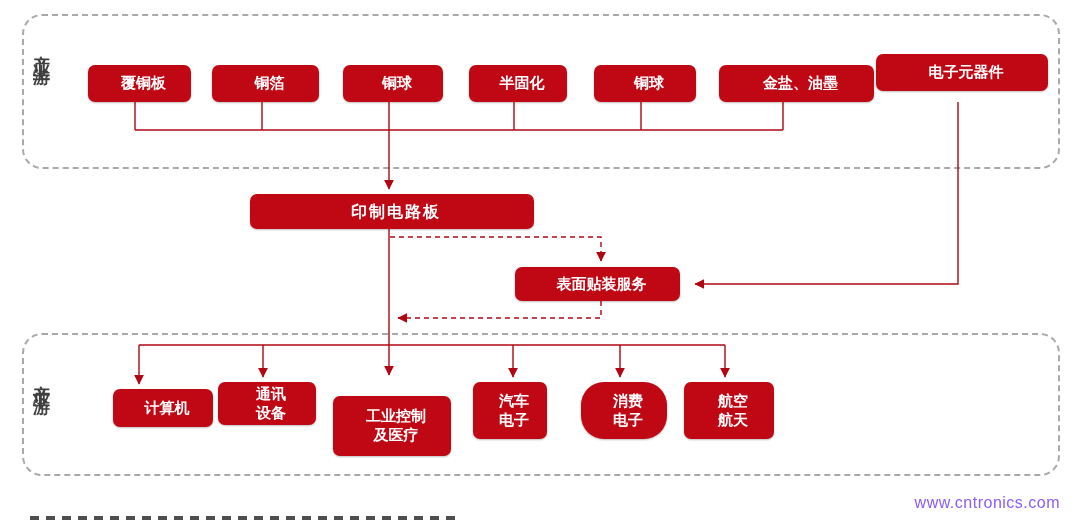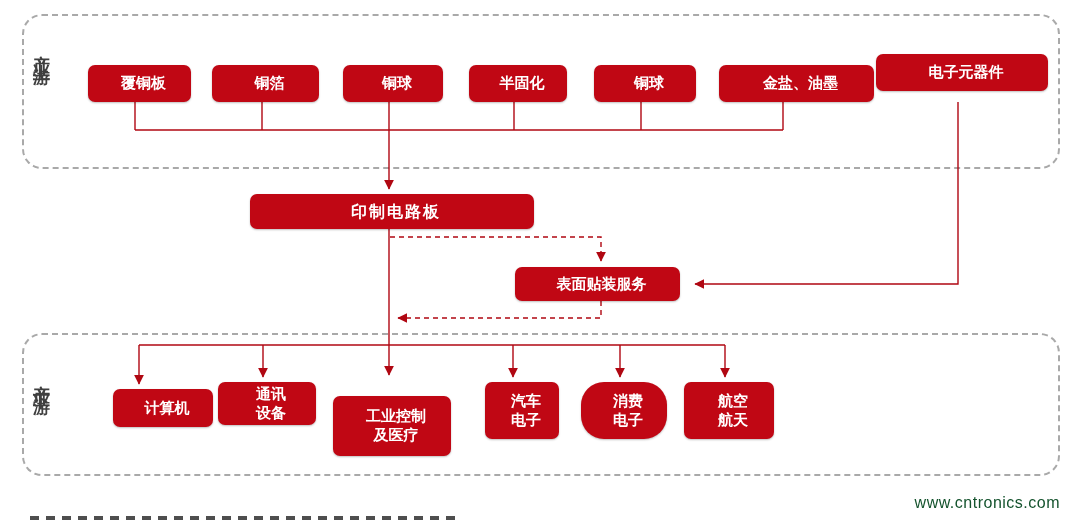--- a/index.html
+++ b/index.html
@@ -17,21 +17,21 @@
   .node{
     position:absolute;background:#c00714;color:#ffffff;border-radius:7px;
     display:flex;align-items:center;justify-content:center;text-align:center;
     font-weight:700;font-size:15px;line-height:1.25;white-space:pre-line;
     box-shadow:0 1px 2px rgba(0,0,0,0.25);
     padding-left:8px;
   }
   .node.big{font-size:16px;letter-spacing:2px;}
   #connectors{position:absolute;left:0;top:0;width:1080px;height:520px;}
   .watermark{
-    position:absolute;right:20px;bottom:8px;color:#14532d;font-size:16px;
+    position:absolute;right:20px;bottom:8px;color:#8b5cf6;font-size:16px;
     font-weight:400;letter-spacing:0.5px;
   }
   .cropped-strip{
     position:absolute;left:30px;bottom:0;width:430px;height:4px;opacity:.8;
     background:repeating-linear-gradient(90deg,#222 0 9px,transparent 9px 16px);
   }
 </style>
 </head>
 <body>
 
@@ -88,21 +88,21 @@
   <div class="node" style="left:876px;top:54px;width:164px;height:37px;">电子元器件</div>
 
   <div class="node big" style="left:250px;top:194px;width:276px;height:35px;">印制电路板</div>
   <div class="node" style="left:515px;top:267px;width:157px;height:34px;">表面贴装服务</div>
 
   <div class="node" style="left:93px;top:389px;width:92px;height:38px;margin-left:20px;">计算机</div>
   <div class="node" style="left:218px;top:382px;width:90px;height:43px;">通讯
 设备</div>
   <div class="node" style="left:333px;top:396px;width:110px;height:60px;">工业控制
 及医疗</div>
-  <div class="node" style="left:473px;top:382px;width:66px;height:57px;margin-left:12px;">汽车
+  <div class="node" style="left:473px;top:382px;width:66px;height:57px;">汽车
 电子</div>
   <div class="node" style="left:581px;top:382px;width:78px;height:57px;border-radius:23px;">消费
 电子</div>
   <div class="node" style="left:684px;top:382px;width:82px;height:57px;">航空
 航天</div>
 
   <div class="cropped-strip"></div>
 
   <div class="watermark">www.cntronics.com</div>
 </div>

